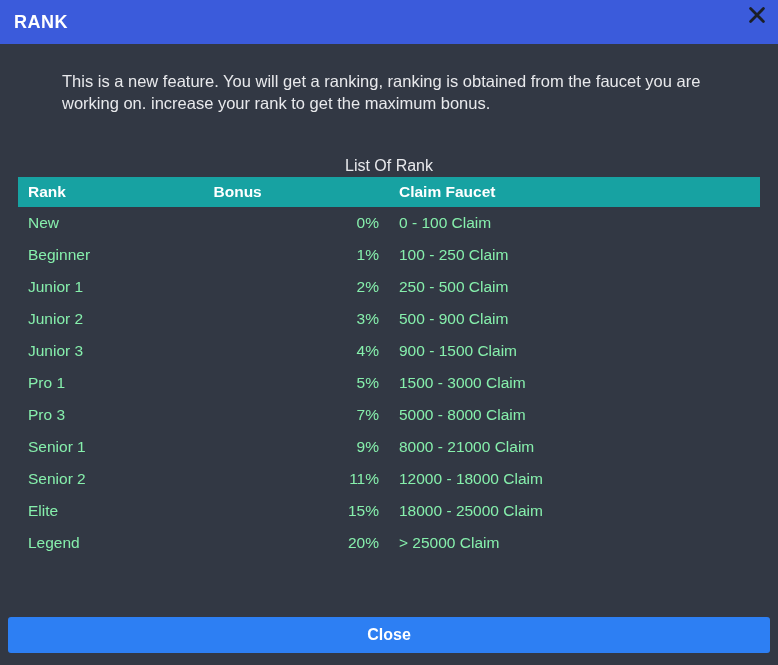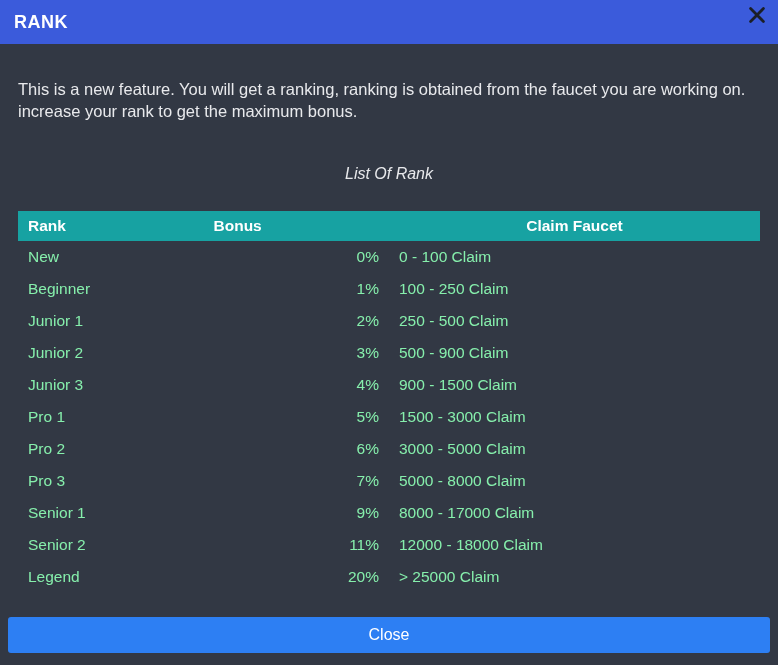--- a/index.html
+++ b/index.html
@@ -9,21 +9,20 @@
     background: #323844;
     font-family: "Segoe UI", Arial, sans-serif;
     color: #e8e9ec;
     overflow: hidden;
   }
   .modal {
     width: 100%;
     height: 100%;
     display: flex;
     flex-direction: column;
-    gap: 8px;
   }
   .header {
     background: #3b5bdb;
     height: 44px;
     display: flex;
     align-items: center;
     padding: 0 14px;
     position: relative;
   }
   .header-title {
@@ -45,64 +44,65 @@
   .body {
     flex: 1;
     padding: 26px 18px 8px 18px;
     overflow: auto;
   }
   .intro {
     color: #e8e9ec;
     font-size: 16.5px;
     line-height: 1.35;
     margin-bottom: 42px;
+    margin-left: 44px;
   }
   .list-title {
     text-align: center;
     font-size: 16px;
     color: #e8e9ec;
-    margin-bottom: 28px;
-    font-style: italic;
+    margin-bottom: 2px;
   }
   table {
     width: 100%;
     border-collapse: collapse;
   }
   thead tr {
     background: #17a2a2;
   }
   th {
     color: #fff;
     font-weight: 700;
     font-size: 15.5px;
     padding: 6px 10px;
     text-align: left;
   }
   th.bonus { text-align: left; width: 25%; }
-  th.claim { text-align: center; width: 50%; }
+  th.claim { text-align: left; width: 50%; }
   td {
     padding: 7px 10px;
     font-size: 15.5px;
     color: #86efac;
     border: none;
   }
   td.bonus { text-align: right; }
   td.claim { text-align: left; }
   .footer {
     padding: 10px 8px 12px 8px;
   }
   .close-btn {
     width: 100%;
     background: #2d7ff3;
     color: #fff;
     border: none;
     border-radius: 3px;
     height: 36px;
     font-size: 16px;
     cursor: pointer;
+    font-weight: bold;
   }
 </style>
 </head>
 <body>
 
 <div class="modal">
   <div class="header">
     <div class="header-title">RANK</div>
     <div class="close-x">
       <svg viewBox="0 0 24 24">
@@ -149,38 +149,38 @@
             <td>Junior 3</td>
             <td class="bonus">4%</td>
             <td class="claim">900 - 1500 Claim</td>
           </tr>
           <tr>
             <td>Pro 1</td>
             <td class="bonus">5%</td>
             <td class="claim">1500 - 3000 Claim</td>
           </tr>
           <tr>
-            <td>Pro 2</td>
-            <td class="bonus">6%</td>
-            <td class="claim">3000 - 5000 Claim</td>
-          </tr>
-          <tr>
             <td>Pro 3</td>
             <td class="bonus">7%</td>
             <td class="claim">5000 - 8000 Claim</td>
           </tr>
           <tr>
             <td>Senior 1</td>
             <td class="bonus">9%</td>
-            <td class="claim">8000 - 17000 Claim</td>
+            <td class="claim">8000 - 21000 Claim</td>
           </tr>
           <tr>
             <td>Senior 2</td>
             <td class="bonus">11%</td>
             <td class="claim">12000 - 18000 Claim</td>
+          </tr>
+          <tr>
+            <td>Elite</td>
+            <td class="bonus">15%</td>
+            <td class="claim">18000 - 25000 Claim</td>
           </tr>
           <tr>
             <td>Legend</td>
             <td class="bonus">20%</td>
             <td class="claim">&gt; 25000 Claim</td>
           </tr>
         </tbody>
     </table>
   </div>
 

